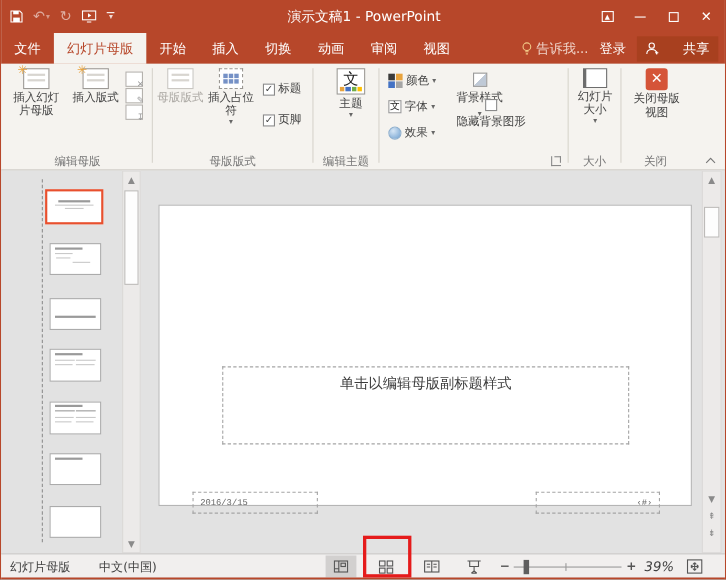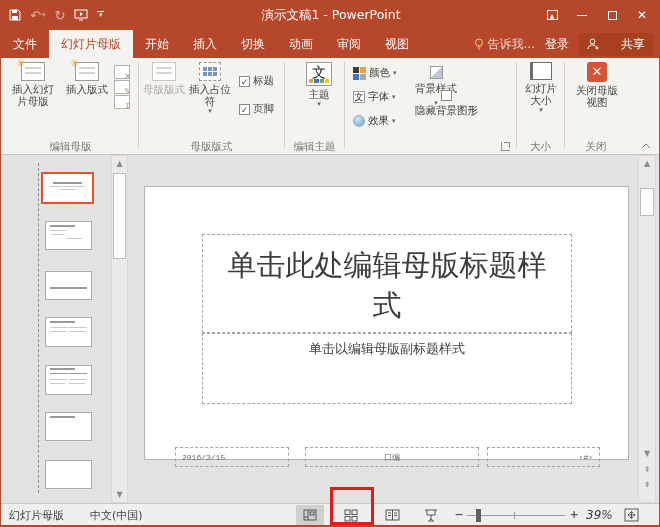--- a/index.html
+++ b/index.html
@@ -351,24 +351,22 @@
           <div class="thumb" style="left: 44px; top: 305px; width: 47px; height: 29px;"></div>
         </div>
       <div class="scrollbar" style="left:110px; top:0; width:17px; height:348px;">
         <span class="sb-arrow" style="top:1px;">▲</span>
         <span class="sb-thumb" style="top:17px; height:86px;"></span>
         <span class="sb-arrow" style="bottom:1px;">▼</span>
       </div>
     </div>
 
     <div class="slide">
-      <div class="ph ph-title">单击此处编辑母版标题样式</div>
       <div class="ph ph-subtitle">单击以编辑母版副标题样式</div>
       <div class="ph ph-foot ph-date">2016/3/15</div>
-      <div class="ph ph-foot ph-footer">口编</div>
       <div class="ph ph-foot ph-num">‹#›</div>
     </div>
 
     <div class="scrollbar" style="left:637px; top:0; width:18px; height:348px;">
       <span class="sb-arrow" style="top:1px;">▲</span>
       <span class="sb-thumb" style="top:32px; height:28px;"></span>
       <span class="sb-arrow" style="bottom:42px;">▼</span>
       <span class="sb-arrow" style="bottom:26px;">⇞</span>
       <span class="sb-arrow" style="bottom:11px;">⇟</span>
     </div>

